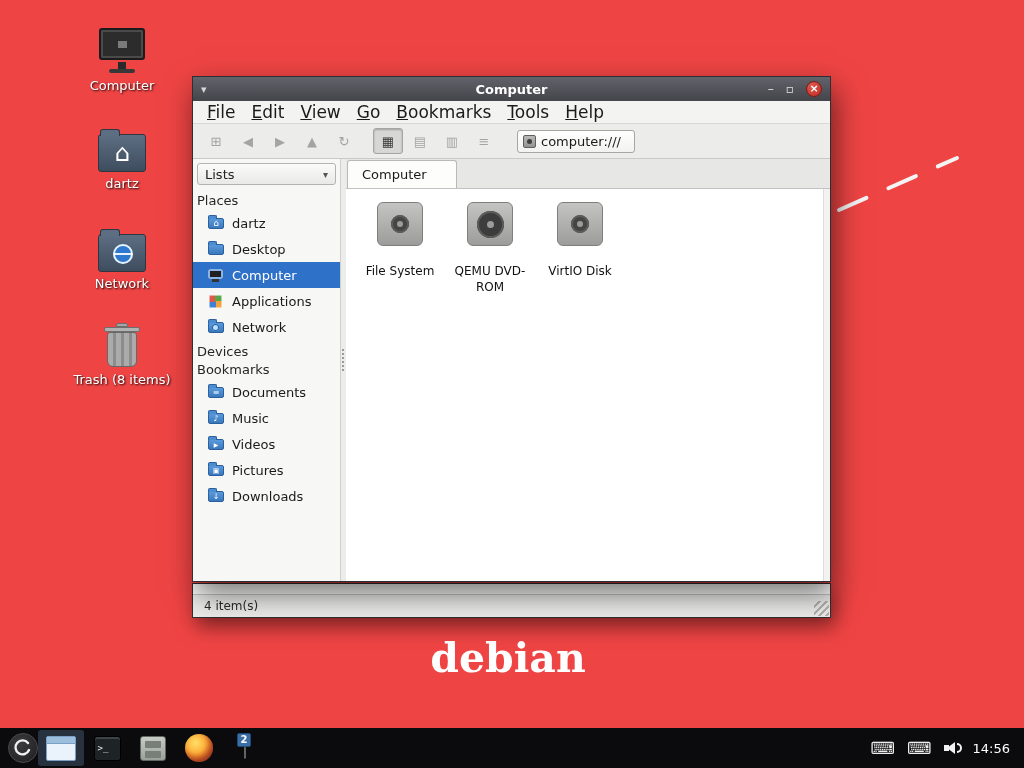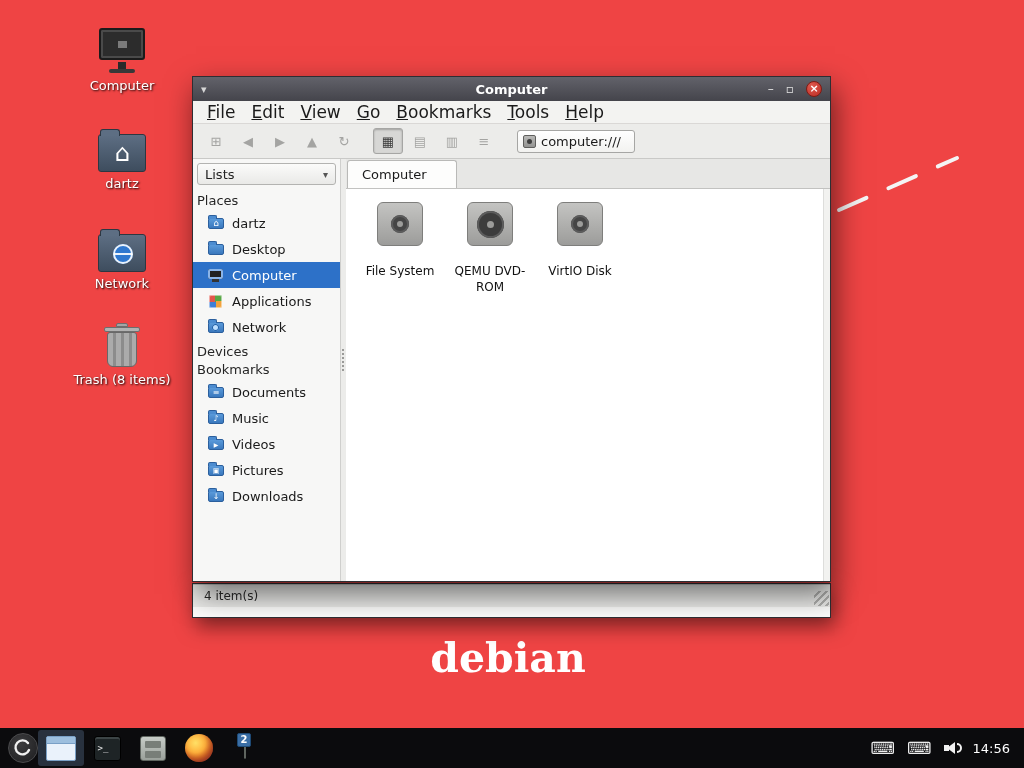--- a/index.html
+++ b/index.html
@@ -34,21 +34,21 @@
   .ic-trashbig .can{position:absolute;left:3px;top:10px;width:30px;height:35px;background:repeating-linear-gradient(90deg,#ababab 0 5px,#8c8c8c 5px 8px);border:1px solid #686868;border-radius:3px 3px 6px 6px}
 
   
   .debian{position:absolute;left:0;right:8px;top:634px;text-align:center;color:#fff;
     font-family:"DejaVu Serif","Liberation Serif",serif;font-size:41px;font-weight:bold;letter-spacing:0}
 
   
   .window{position:absolute;left:192px;top:76px;width:639px;height:506px;background:#ececea;border:1px solid #2e2e33;
     box-shadow:4px 12px 28px rgba(0,0,0,.55);display:flex;flex-direction:column;z-index:5}
   .bg-window{position:absolute;left:192px;top:583px;width:639px;height:35px;background:#fdfdfc;border:1px solid #2e2e33;
-    box-shadow:4px 8px 20px rgba(0,0,0,.5);display:flex;flex-direction:column;justify-content:flex-start;z-index:4}
+    box-shadow:4px 8px 20px rgba(0,0,0,.5);display:flex;flex-direction:column;justify-content:flex-end;z-index:4}
 
   .titlebar{position:relative;height:24px;background:linear-gradient(#62626a,#44444b);display:flex;align-items:center;padding:0 8px;color:#fff;flex:none}
   .tb-title{position:absolute;left:0;right:0;text-align:center;font-weight:bold;font-size:13px;pointer-events:none}
   .tb-chevron{font-size:11px;color:#d6d6d6;z-index:2}
   .tb-controls{margin-left:auto;display:flex;align-items:center;gap:12px;z-index:2}
   .tb-min,.tb-max{font-size:12px;color:#e3e3e3;line-height:1}
   .tb-close{width:16px;height:16px;border-radius:50%;background:radial-gradient(circle at 35% 30%,#e05a50,#b92c22);border:1px solid #7e1b14;
     color:#fff;font-size:11px;line-height:14px;text-align:center;font-weight:bold}
 
   .menubar{height:23px;background:#f3f3f1;border-bottom:1px solid #dad8d6;display:flex;align-items:center;padding:0 6px;flex:none}

